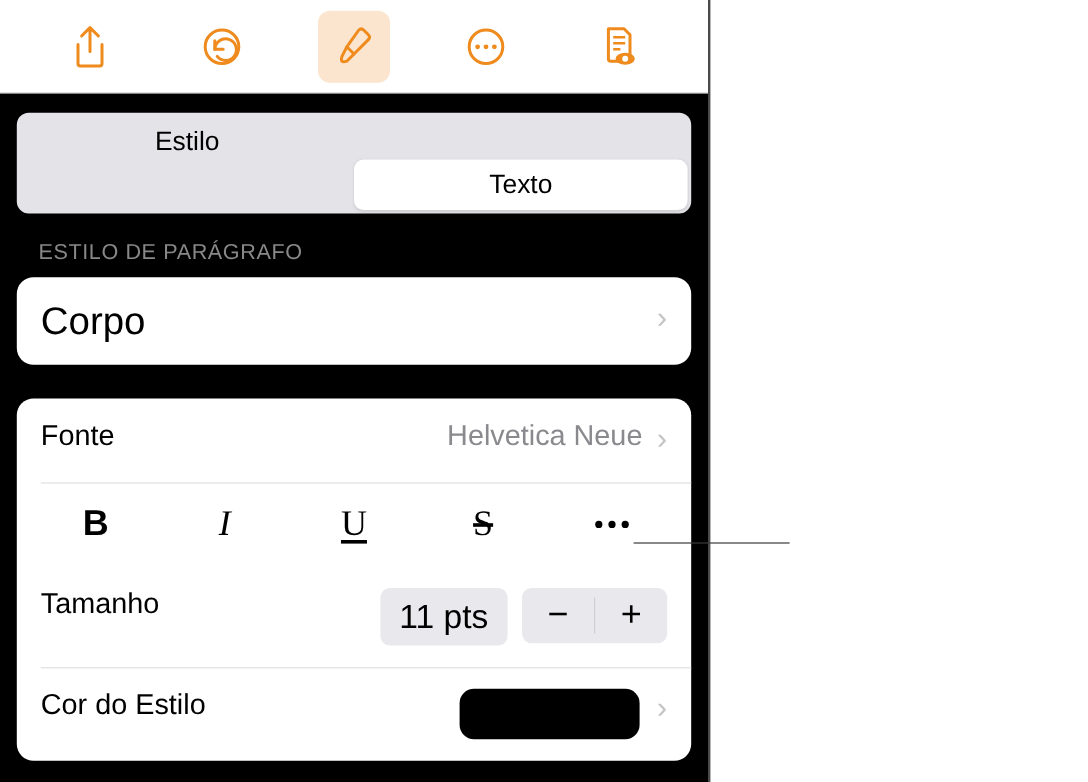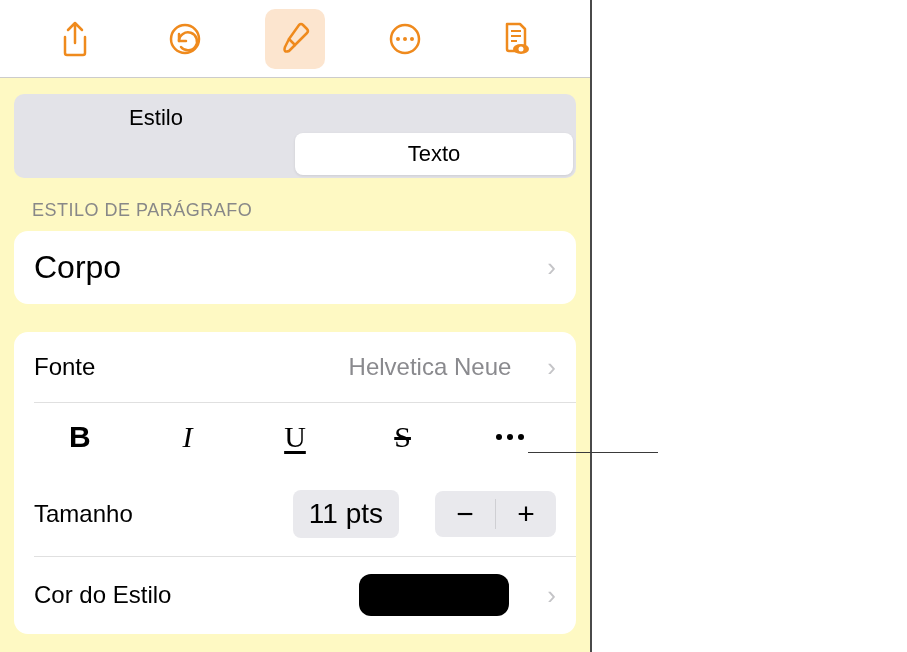--- a/index.html
+++ b/index.html
@@ -34,21 +34,21 @@
       justify-content: center;
       border-radius: 10px;
       cursor: pointer;
     }
     .toolbar-btn.active {
       background: #fce5cf;
     }
     .toolbar-btn svg { width: 40px; height: 40px; }
     .content {
       flex: 1;
-      background: #fef9c3;
+      background: #000000;
       padding: 16px 14px 0 14px;
       overflow: hidden;
     }
     .seg-control {
       display: flex;
       background: #e3e3e8;
       border-radius: 10px;
       padding: 3px;
       margin-bottom: 22px;
     }
@@ -73,25 +73,24 @@
       letter-spacing: 0.5px;
       margin: 13px 0 10px 18px;
     }
     .card {
       background: #fff;
       border-radius: 14px;
       margin-bottom: 28px;
     }
     .row {
       display: flex;
-      align-items: center;
+      align-items: flex-start;
       padding: 18px 20px;
       min-height: 70px;
       position: relative;
-      gap: 24px;
     }
     .row + .row::before {
       content: '';
       position: absolute;
       top: 0;
       left: 20px;
       right: 0;
       height: 1px;
       background: #e0e0e0;
     }

